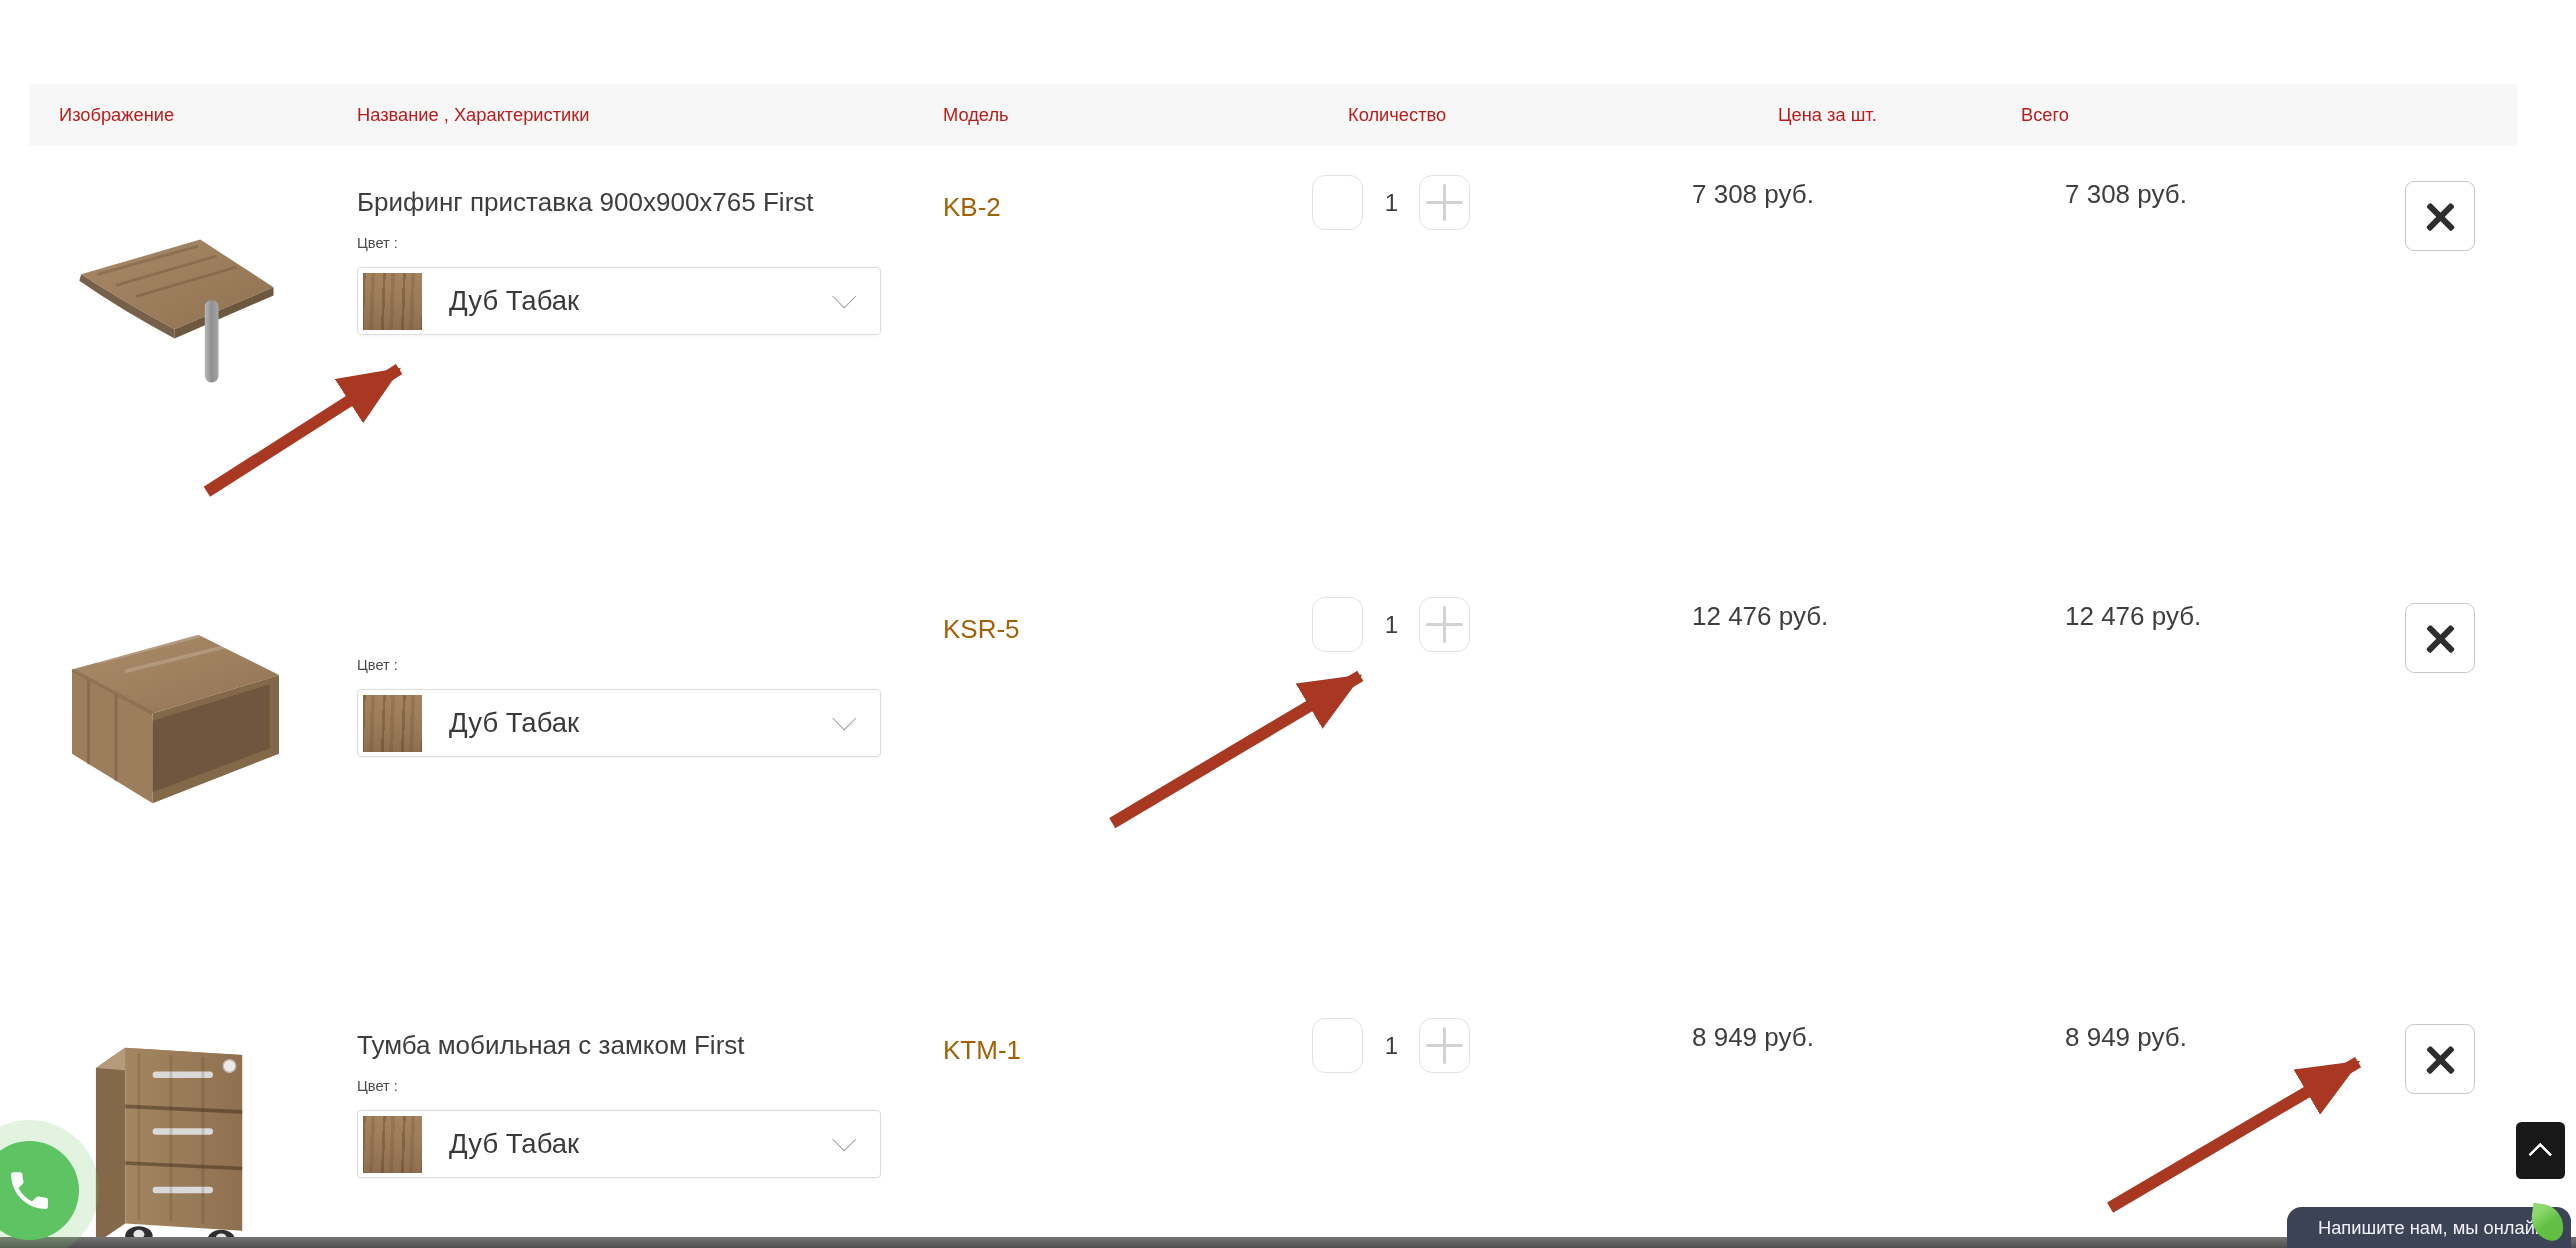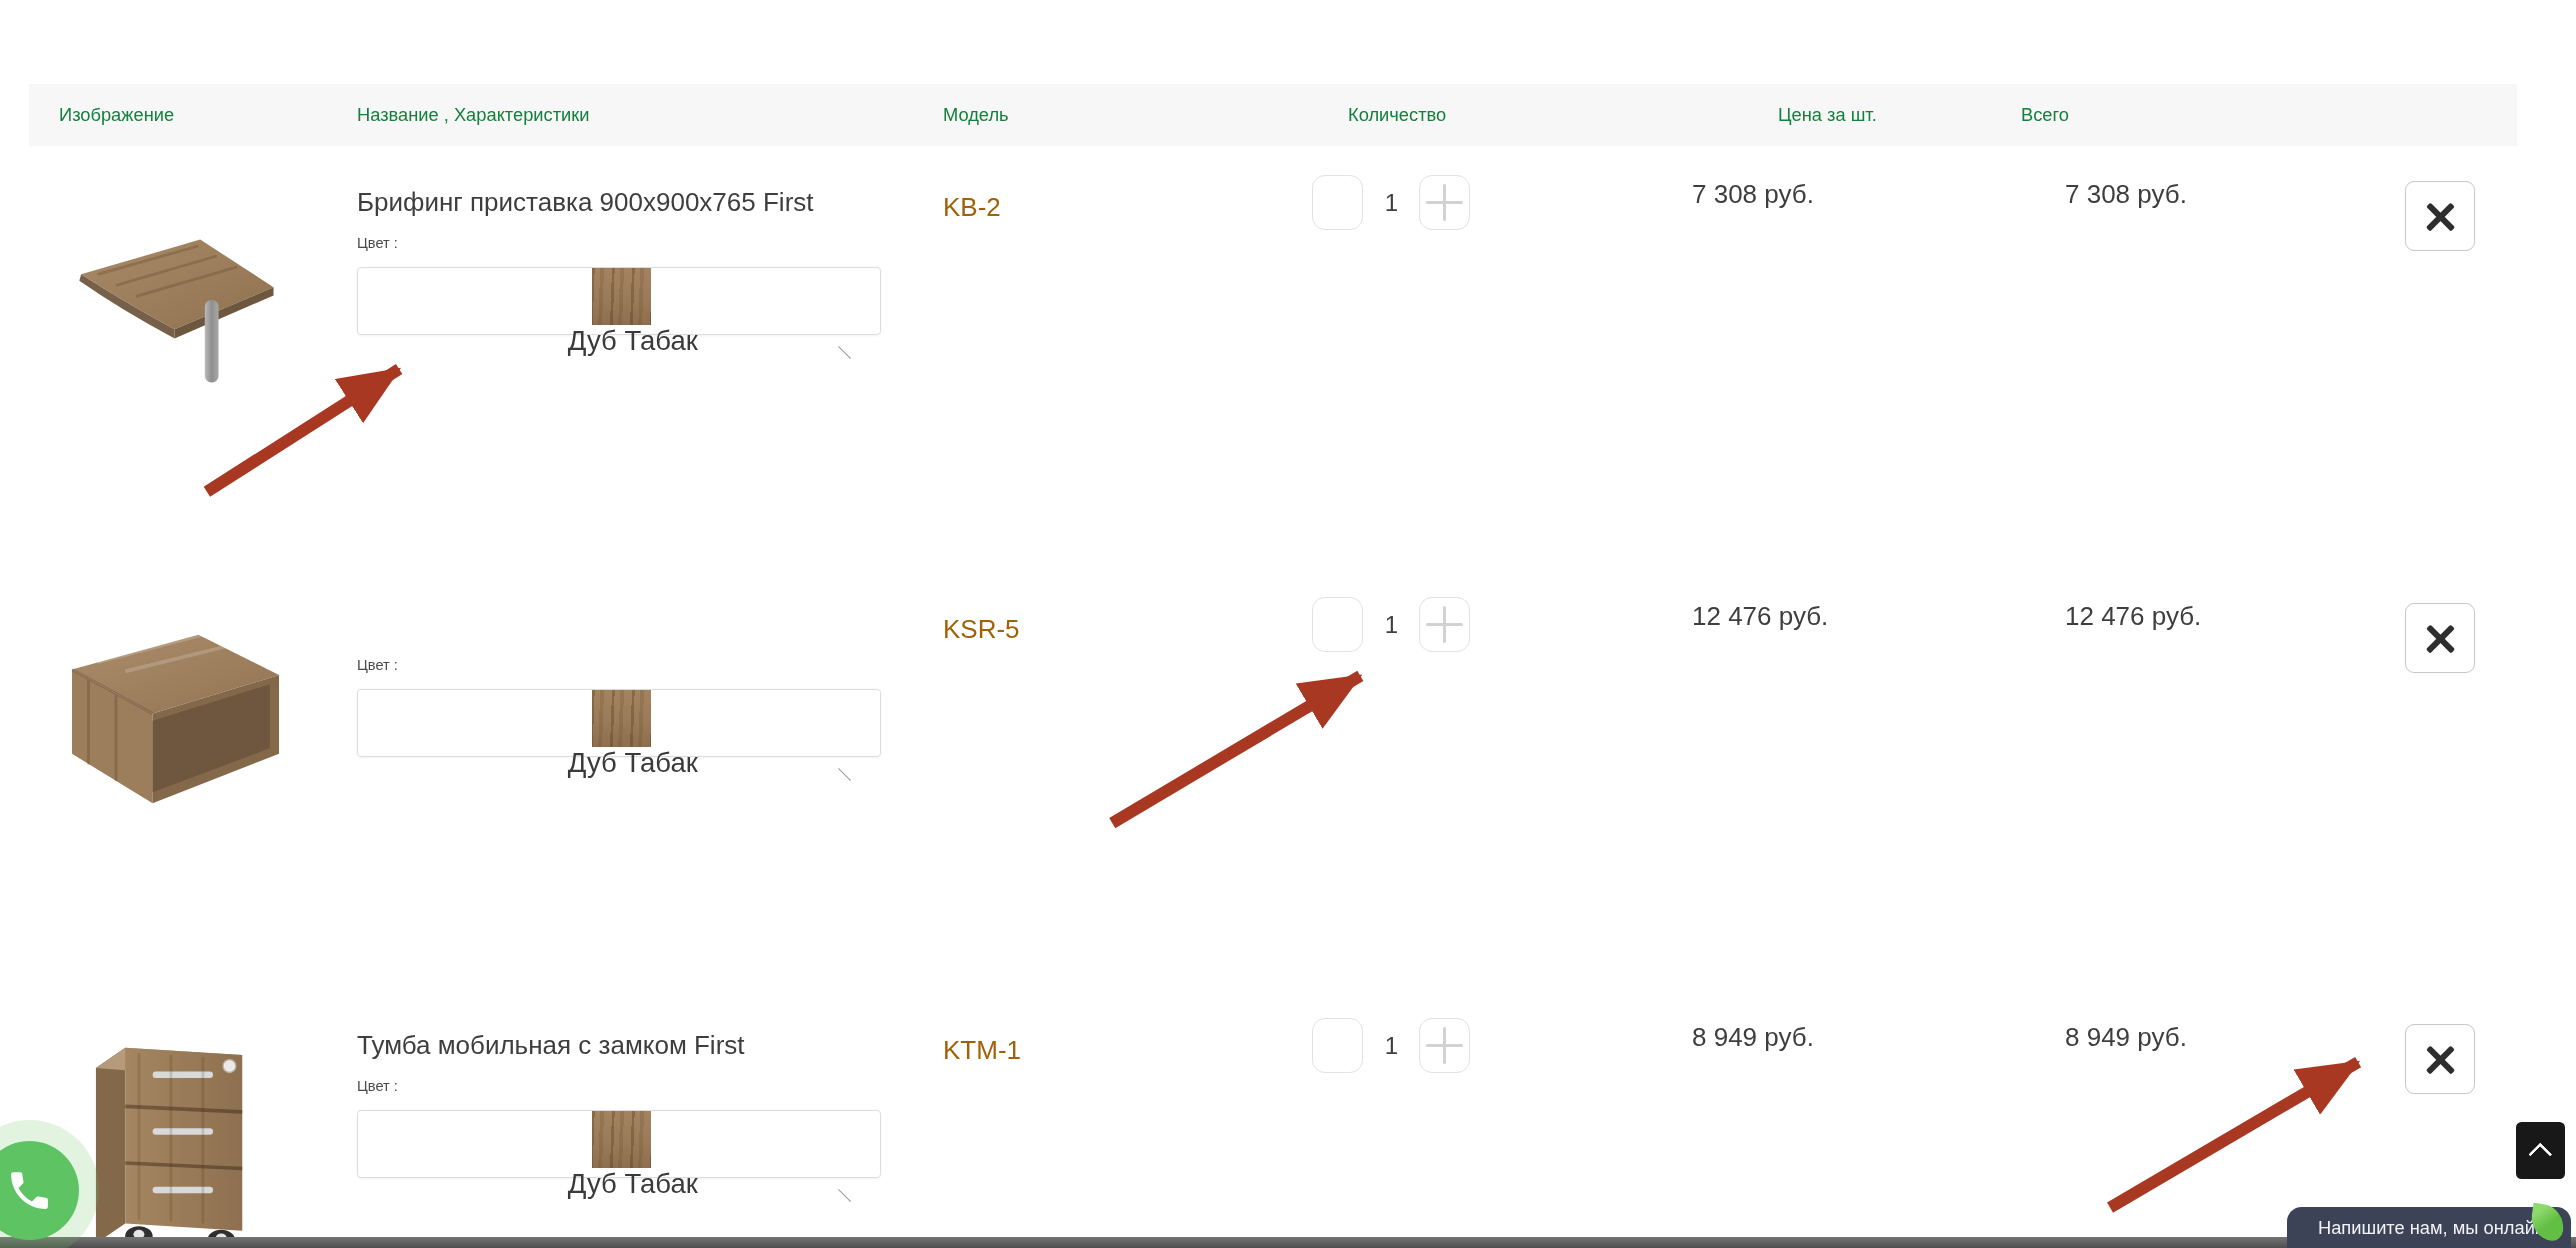--- a/index.html
+++ b/index.html
@@ -19,36 +19,36 @@
   .cart-header{position:absolute;left:29px;top:0;width:2488px;height:84px;
     background:var(--header-bg);display:flex;align-items:center;}
   .cart-icon-wrap{margin-left:33px;width:48px;height:44px;flex:0 0 auto;}
   .cart-title{margin-left:24px;font-size:31px;font-weight:700;color:#fff;letter-spacing:0.9px;}
   .clear-all{margin-left:auto;margin-right:39px;font-size:21px;color:#fff;
     text-decoration:underline;text-underline-offset:4.6px;cursor:pointer;}
 
   
   .col-header{position:absolute;left:29px;top:84px;width:2488px;height:62px;background:#f7f7f7;}
   .col-header span{position:absolute;top:50%;transform:translateY(-50%);
-    font-size:18.3px;color:#15803d;white-space:nowrap;}
+    font-size:18.3px;color:#b91c1c;white-space:nowrap;}
   .ch-image{left:30px;} .ch-name{left:328px;} .ch-model{left:914px;}
   .ch-qty{left:1271px;margin-left:48px;} .ch-price{left:1749px;text-align:right;} .ch-total{left:1992px;}
 
   
   .row{position:absolute;left:29px;width:2488px;height:421px;background:#fff;}
   .row-1{top:146px;} .row-2{top:568px;} .row-3{top:989px;height:260px;}
   .product-image{position:absolute;left:32px;top:41px;width:229px;height:220px;}
   .row-1 .product-image{top:55px;}
   .row-3 .product-image{top:35px;height:225px;}
   .item-name{position:absolute;left:328px;top:33px;font-size:26px;color:#3e3e3e;white-space:nowrap;margin-top:8px;}
   .item-model{position:absolute;left:914px;top:46px;font-size:26px;color:#a16207;}
   .color-label{position:absolute;left:328px;top:89px;font-size:14.6px;color:#4a4a4a;}
   .color-select{position:absolute;left:328px;top:121px;width:524px;height:68px;background:#fff;
     border:0.9px solid #dcdcdc;border-radius:4.6px;box-shadow:0 0.9px 2.7px rgba(0,0,0,.05);
-    display:flex;align-items:center;cursor:pointer;flex-direction:column;}
+    display:flex;align-items:center;cursor:pointer;}
   .color-swatch{width:59px;height:57px;margin-left:4.6px;flex:0 0 auto;
     background:
       repeating-linear-gradient(92deg,rgba(64,41,20,.28) 0 2.7px,rgba(0,0,0,0) 2.7px 8.2px,rgba(90,60,30,.18) 8.2px 12px,rgba(0,0,0,0) 12px 20px),
       linear-gradient(180deg,#a4835f, var(--wood-swatch) 55%, #8d6e4e);}
   .color-name{margin-left:27.5px;font-size:27.5px;color:#3a3a3a;}
   .chevron-down{margin-left:auto;margin-right:27.5px;width:16.5px;height:16.5px;
     border-right:1.8px solid #9a9a9a;border-bottom:1.8px solid #9a9a9a;
     transform:rotate(45deg) translate(-3.7px,-3.7px);}
   .qty-btn{position:absolute;top:29px;width:51px;height:55px;border:0.9px solid #e2e2e2;
     border-radius:13px;background:#fff;display:flex;align-items:center;justify-content:center;cursor:pointer;}

